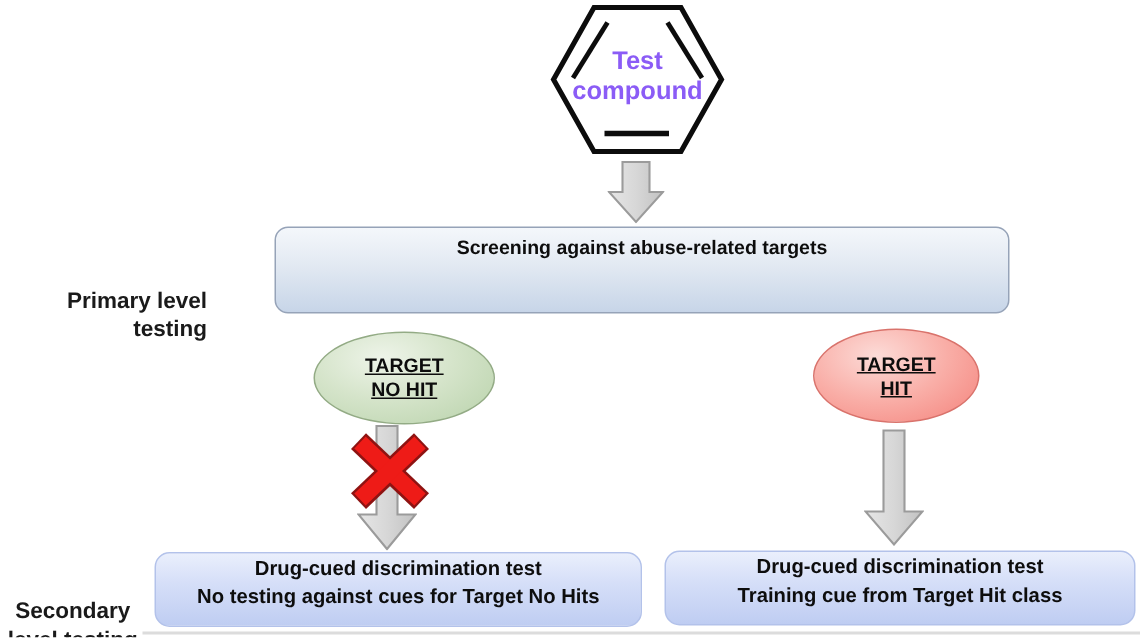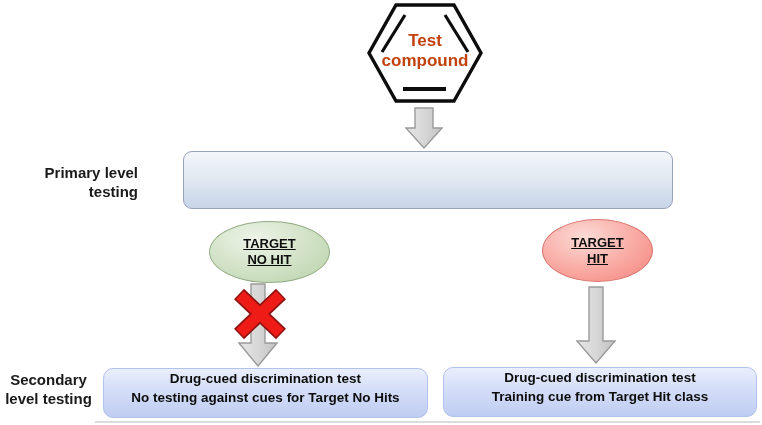--- a/index.html
+++ b/index.html
@@ -6,26 +6,26 @@
   .canvas{
     position:relative;width:762px;height:425px;background:#ffffff;overflow:hidden;
     font-family:"Liberation Sans",sans-serif;color:#111;
   }
   .abs{position:absolute;}
   .preline{white-space:pre-line;}
 
   
   .hex-label{
     left:361px;top:31px;width:128px;text-align:center;
-    font-size:17px;font-weight:bold;line-height:20px;color:#c2410c;
+    font-size:17px;font-weight:bold;line-height:20px;color:#8b5cf6;
   }
 
   
   .side-label{
-    font-size:15px;font-weight:bold;line-height:19px;color:#1a1a1a;
+    font-size:15px;font-weight:bold;line-height:19px;color:#1a1a1a;margin-top:28px;
   }
   .side-label.primary{left:16px;top:163px;width:122px;text-align:right;}
   .side-label.secondary{left:0;top:370px;width:97px;text-align:center;}
 
   
   .screen-box{
     left:183px;top:151px;width:490px;height:58px;box-sizing:border-box;
     border:1px solid #96a3b8;border-radius:9px;
     background:linear-gradient(180deg,#f4f7fb 0%,#e2e9f2 45%,#c7d5e8 100%);
     text-align:center;padding-top:4px;
@@ -87,20 +87,21 @@
 compound</div>
 
   <svg class="abs" style="left:405px;top:107px" width="38" height="42" viewBox="0 0 38 42">
     <polygon points="10,1 28,1 28,21 37,21 19,41 1,21 10,21" fill="url(#arrowGrad)" stroke="#9b9b9b" stroke-width="1.4" stroke-linejoin="miter"></polygon>
   </svg>
 
   <div class="abs side-label primary preline">Primary level
 testing</div>
 
   <div class="abs screen-box">
+    <div class="screen-title">Screening against abuse-related targets</div>
   </div>
 
   <div class="abs oval green">
     <span class="preline">TARGET
 NO HIT</span>
   </div>
   <div class="abs oval red">
     <span class="preline">TARGET
 HIT</span>
   </div>

